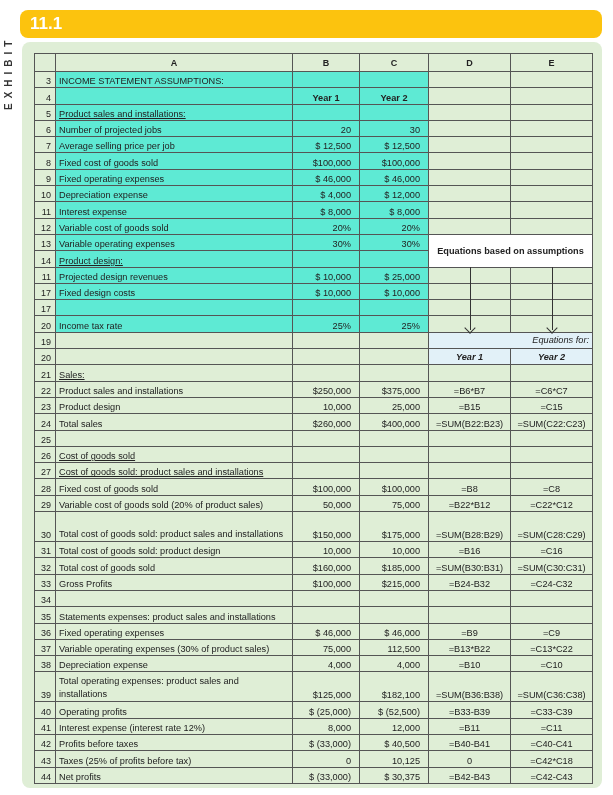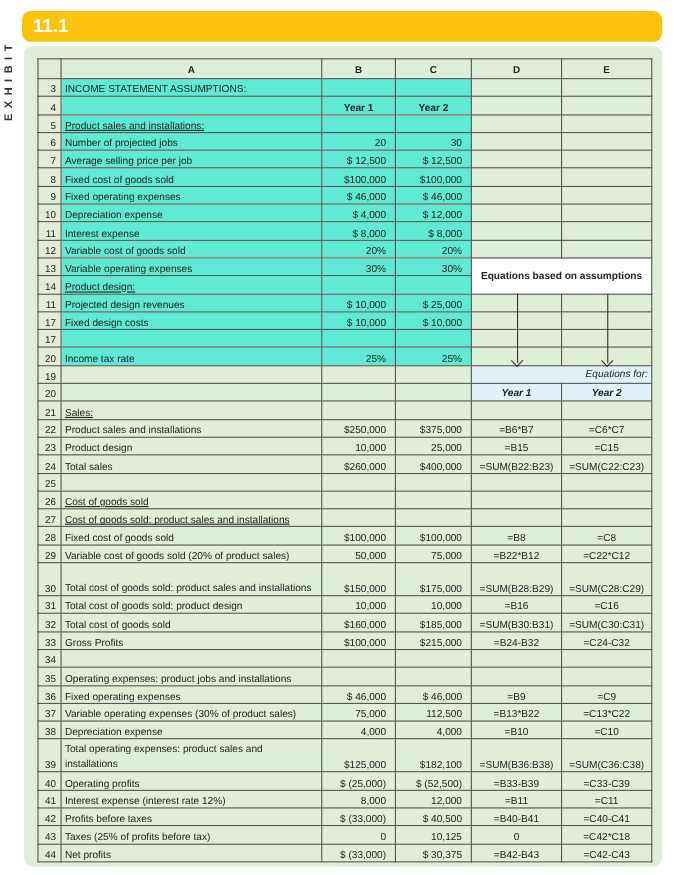--- a/index.html
+++ b/index.html
@@ -314,21 +314,21 @@
       <tr class="g">
         <td class="rn">34</td>
         <td class="a"></td>
         <td class="b"></td>
         <td class="c"></td>
         <td class="d"></td>
         <td class="e"></td>
       </tr>
       <tr class="g">
         <td class="rn">35</td>
-        <td class="a">Operating expenses: product jobs and installations</td>
+        <td class="a">Statements expenses: product sales and installations</td>
         <td class="b"></td>
         <td class="c"></td>
         <td class="d"></td>
         <td class="e"></td>
       </tr>
       <tr class="g">
         <td class="rn">36</td>
         <td class="a">Fixed operating expenses</td>
         <td class="b">$ 46,000</td>
         <td class="c">$ 46,000</td>

